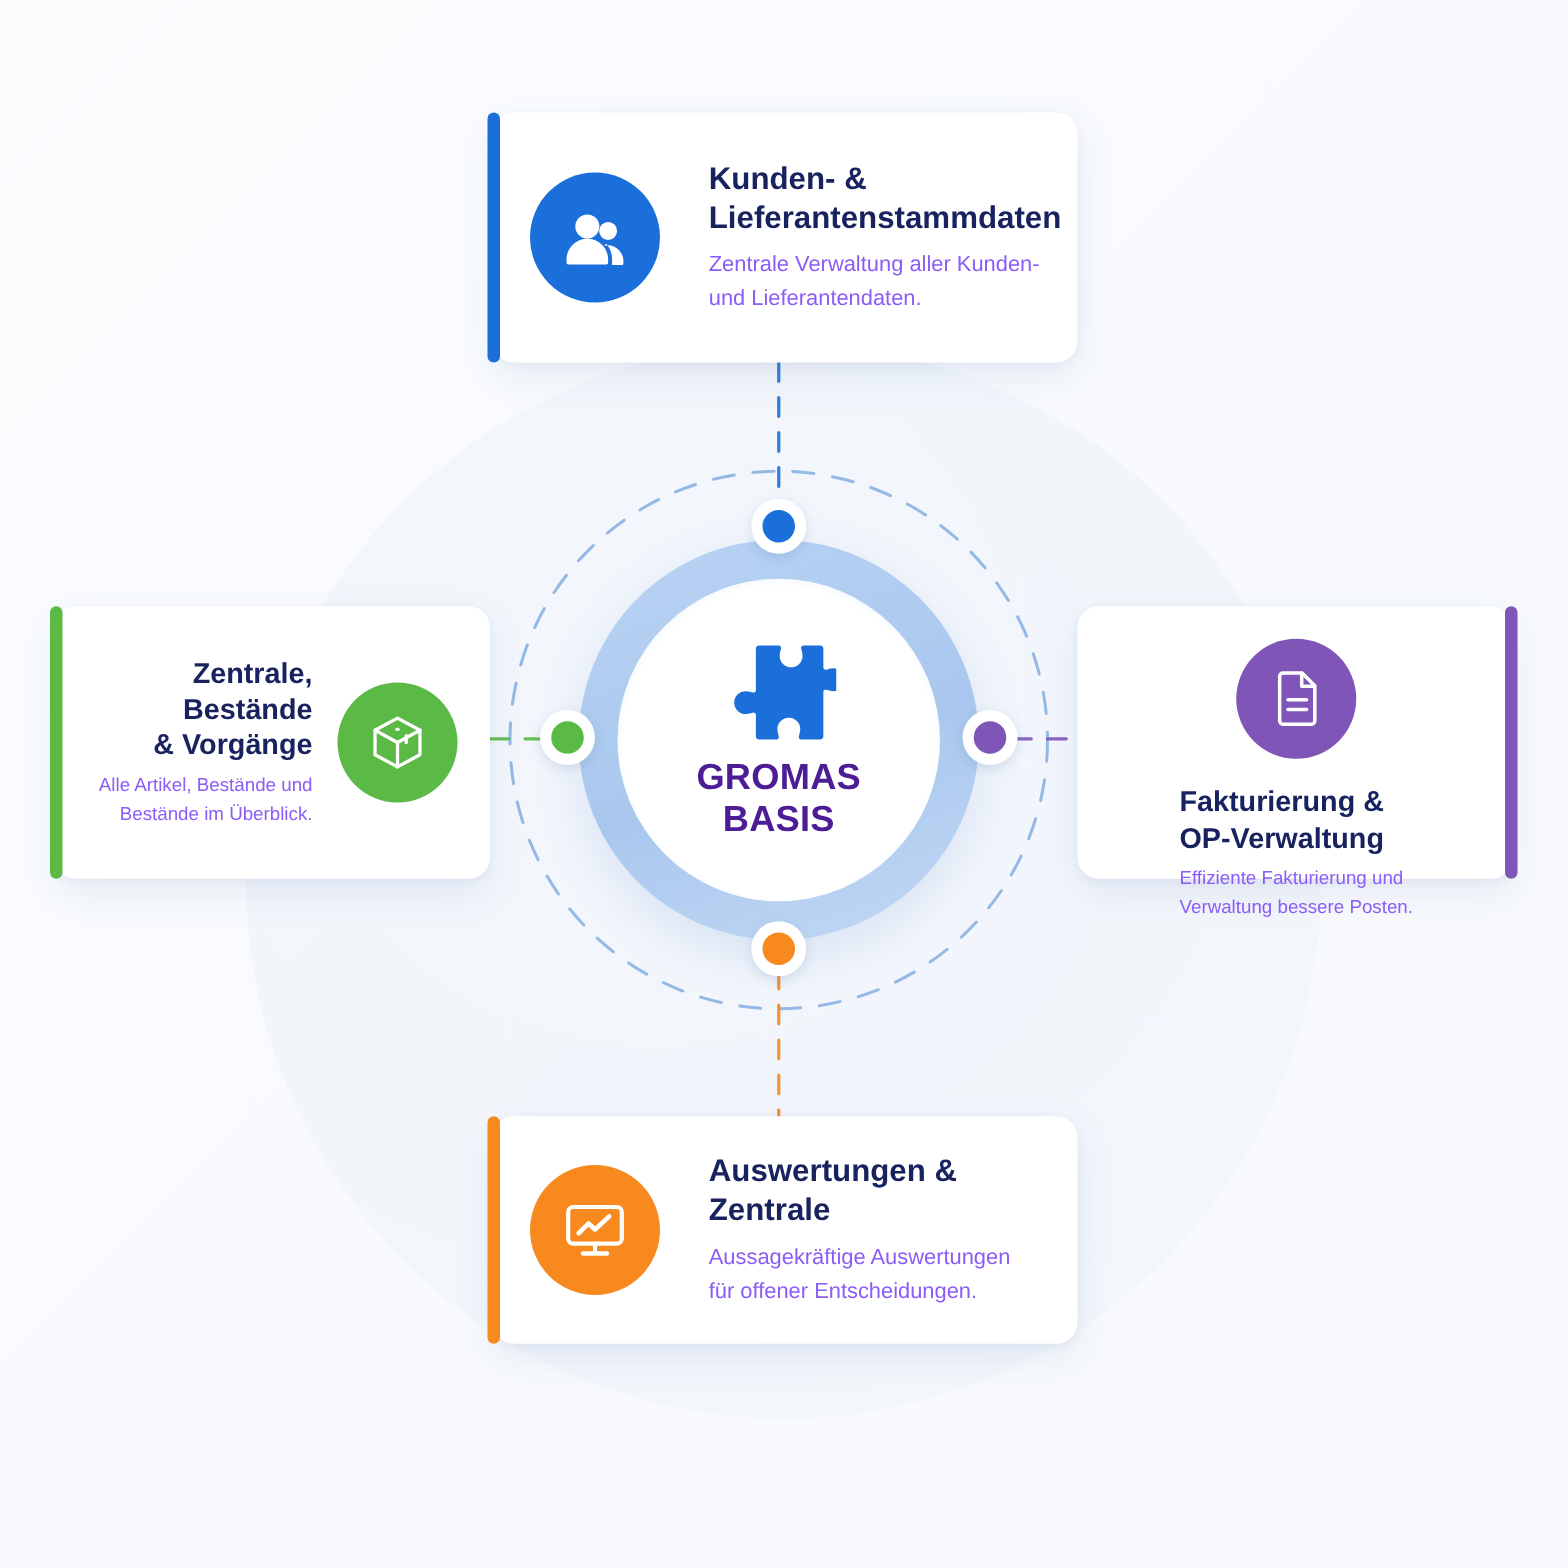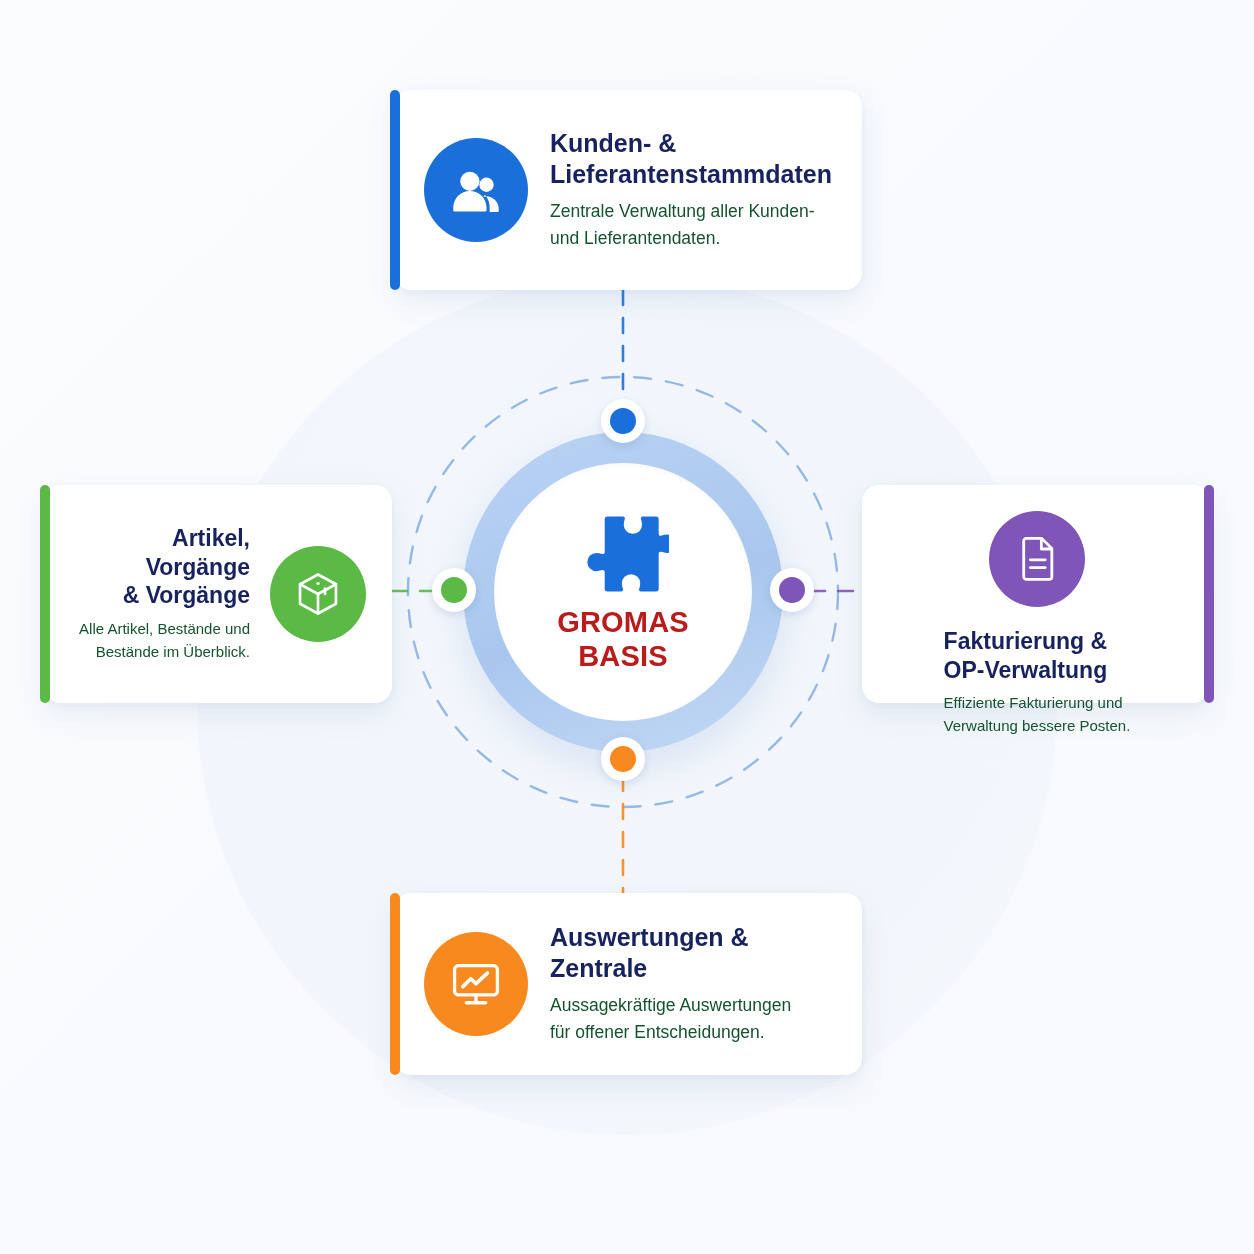--- a/index.html
+++ b/index.html
@@ -56,21 +56,21 @@
     flex-direction: column;
     align-items: center;
     justify-content: center;
     box-shadow: inset 0 2px 6px rgba(120,160,210,.07);
   }
   .hub-icon { width: 92px; height: 86px; margin-bottom: 8px; }
   .hub-title {
     font-size: 29px;
     font-weight: 700;
     line-height: 1.18;
-    color: #b91c1c;
+    color: #4c1d95;
     text-align: center;
     letter-spacing: .2px;
   }
 
   
   .node {
     position: absolute;
     width: 44px; height: 44px;
     border-radius: 50%;
     background: #ffffff;
@@ -88,21 +88,21 @@
   .node-bottom { left: 601px; top: 737px; }
 
   
   .card {
     position: absolute;
     background: #ffffff;
     border-radius: 17px;
     box-shadow: 0 11px 30px rgba(70,105,165,.10), 0 2px 7px rgba(70,105,165,.06);
     display: flex;
     align-items: center;
-    gap: 22px;
+    gap: 39px;
     padding: 26px 30px;
   }
   .accent {
     position: absolute;
     top: 0; bottom: 0;
     width: 10px;
     border-radius: 10px;
   }
   .accent.left  { left: -4px; }
   .accent.right { right: -4px; }
@@ -118,21 +118,21 @@
   .card-title {
     font-size: 25px;
     font-weight: 700;
     line-height: 1.24;
     color: #17225f;
     margin-bottom: 8px;
   }
   .card-desc {
     font-size: 17.5px;
     line-height: 1.52;
-    color: #14532d;
+    color: #8b5cf6;
   }
 
   
   #card-customers { left: 394px; top: 90px;  width: 468px; height: 200px; }
   #card-articles  { left: 44px;  top: 485px; width: 348px; height: 218px; }
   #card-invoicing { left: 862px; top: 485px; width: 348px; height: 218px; flex-direction: column; }
   #card-reporting { left: 394px; top: 893px; width: 468px; height: 182px; }
 
   #card-articles  .card-text { text-align: right; }
   #card-articles  { flex-direction: row-reverse; padding: 26px 26px 26px 32px; gap: 20px; }
@@ -220,21 +220,21 @@
       <svg viewBox="0 0 64 64" fill="none" stroke="#fff" stroke-width="3.4" stroke-linejoin="round" stroke-linecap="round">
         <path d="M32 7 L55 19.5 V44.5 L32 57 L9 44.5 V19.5 Z"></path>
         <path d="M9 19.5 L32 32 L55 19.5"></path>
         <path d="M32 32 V57"></path>
         <path d="M31.5 18.5 h1"></path>
         <path d="M41 25 v7"></path>
       </svg>
     </div>
     <div class="card-text">
       <div class="card-title">
-        <span>Artikel, Vorgänge</span><br>
+        <span>Zentrale, Bestände</span><br>
         <span>&amp; Vorgänge</span>
       </div>
       <div class="card-desc">
         <span>Alle Artikel, Bestände und</span><br>
         <span>Bestände im Überblick.</span>
       </div>
     </div>
   </div>
 
   <div class="card" id="card-invoicing">

